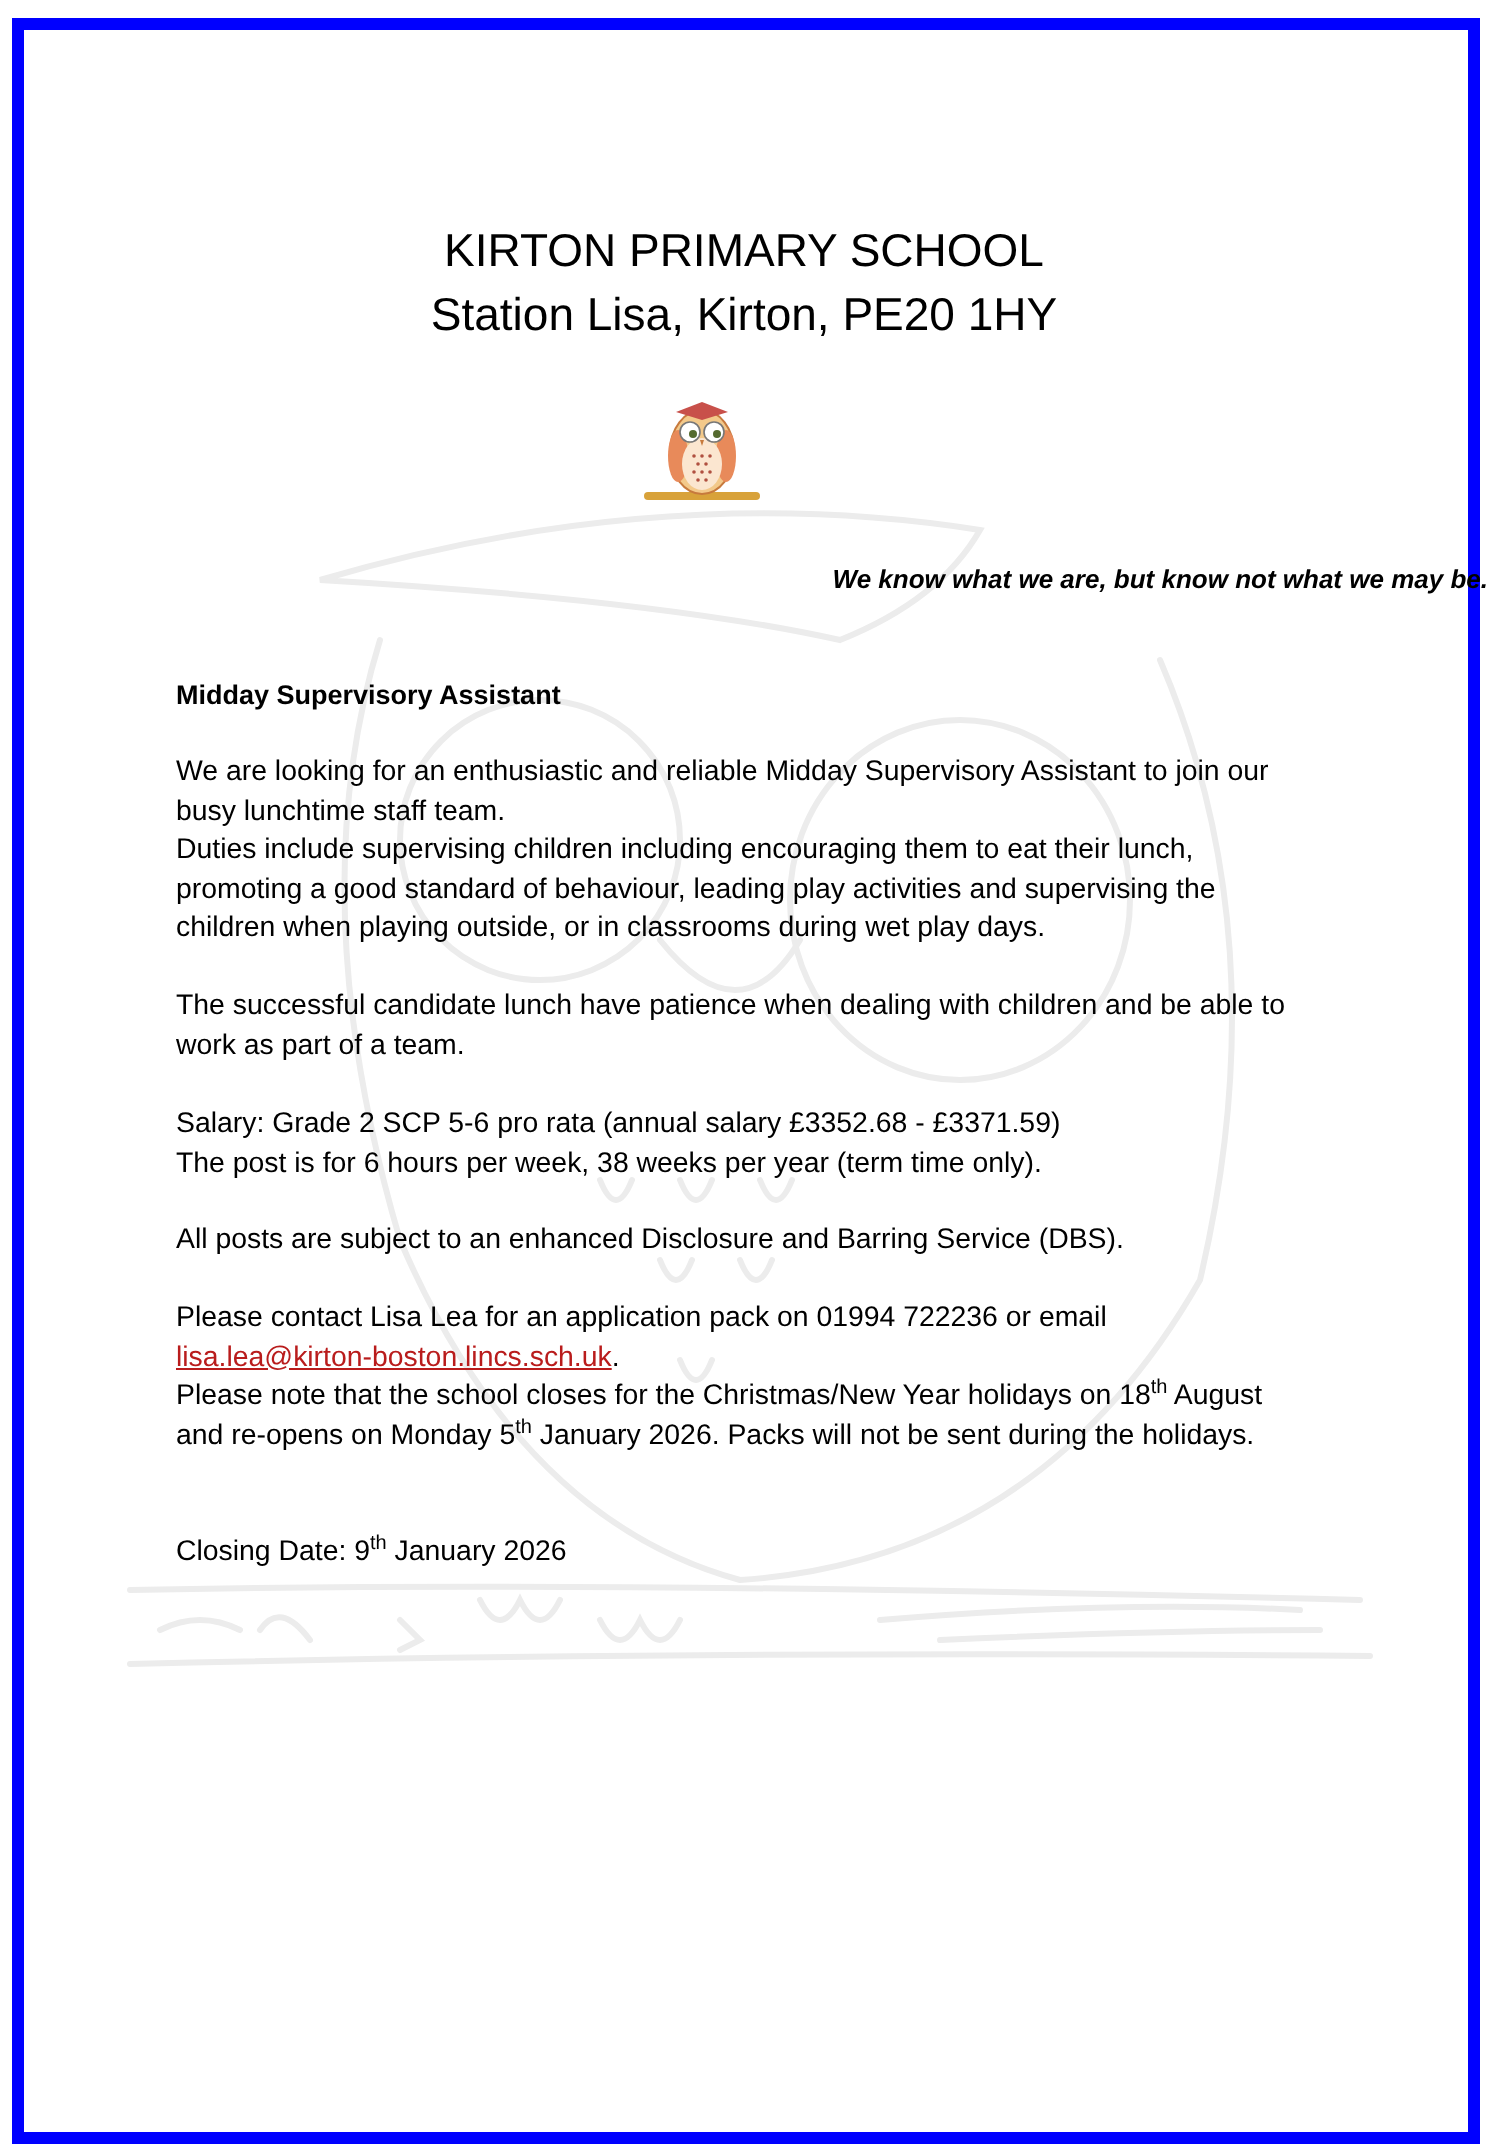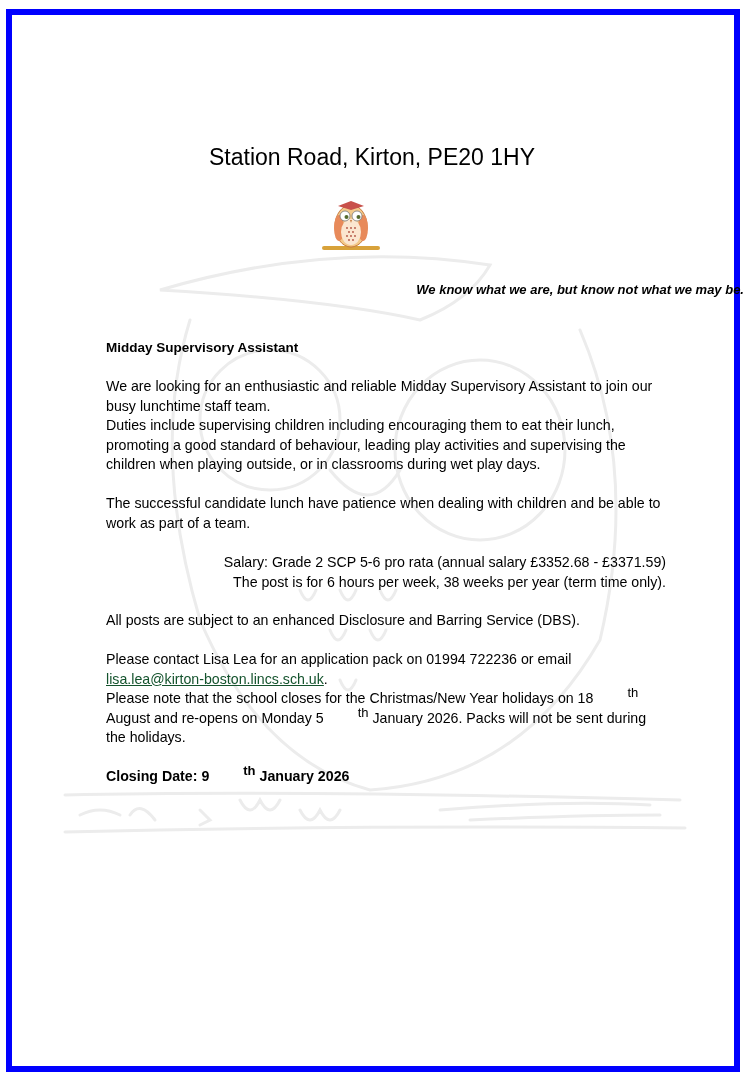--- a/index.html
+++ b/index.html
@@ -11,31 +11,31 @@
   .watermark { position: absolute; left: 0; top: 0; width: 744px; height: 1075px; pointer-events: none; }
   .content { position: absolute; left: 0; top: 0; width: 744px; height: 1075px;
     font-family: "Liberation Sans", sans-serif; color: #000; }
   .title { position: absolute; left: 0; width: 744px; text-align: center;
     font-size: 23px; line-height: 31px; }
   .title.l1 { top: 110px; }
   .title.l2 { top: 142px; }
   .logo { position: absolute; left: 318px; top: 196px; width: 66px; height: 60px; }
   .motto { position: absolute; left: 0; width: 744px; top: 282px; text-align: right;
     font-size: 13px; font-weight: bold; font-style: italic; }
-  .body-text { position: absolute; left: 94px; width: 560px; font-size: 14.2px; line-height: 19.5px; padding-left: 12px; }
+  .body-text { position: absolute; left: 76px; width: 560px; font-size: 14.2px; line-height: 19.5px; padding-left: 12px; }
   .body-text p { margin: 0; }
   .job-title { top: 338px; font-weight: bold; font-size: 13.5px; }
   .para1 { top: 377px; }
   .para2 { top: 494px; }
-  .para3 { top: 553px; text-align: right; }
+  .para3 { top: 553px; }
   .para4 { top: 611px; }
   .para5 { top: 650px; }
-  .para6 { top: 767px; font-weight: bold; }
-  a.email { color: #14532d; text-decoration: underline; margin-top: 36px; }
-  sup { font-size: 13px; line-height: 0; vertical-align: super; margin-left: 34px; }
+  .para6 { top: 767px; }
+  a.email { color: #b91c1c; text-decoration: underline; margin-top: 36px; }
+  sup { font-size: 10px; line-height: 0; vertical-align: super; }
 </style>
 </head>
 <body>
 
 <div class="frame"></div>
 
 <svg class="watermark" viewBox="0 0 744 1075">
   <g fill="none" stroke="#ececec" stroke-width="3" stroke-linecap="round">
     <path d="M160 290 Q330 240 490 265 Q470 300 420 320 Q330 300 160 290 Z"></path>
     <path d="M190 320 Q150 450 200 620 Q260 760 370 790 Q520 780 600 640 Q640 470 580 330"></path>
@@ -45,21 +45,22 @@
     <path d="M300 590 q8 20 16 0 M340 590 q8 20 16 0 M380 590 q8 20 16 0 M330 630 q8 20 16 0 M370 630 q8 20 16 0 M340 680 q8 20 16 0"></path>
     <path d="M240 800 q10 20 20 0 q10 20 20 0 M300 810 q10 20 20 0 q10 20 20 0"></path>
     <path d="M65 795 Q300 790 680 800"></path>
     <path d="M65 832 Q350 825 685 828"></path>
     <path d="M80 815 q20 -10 40 0 M130 815 q10 -15 25 5 M200 810 l10 10 l-10 5"></path>
     <path d="M440 810 Q560 800 650 805 M470 820 Q580 815 660 815"></path>
   </g>
 </svg>
 
 <div class="content">
-  <div class="title l2">Station Road, Kirton, PE20 1HY</div>
+  <div class="title l1">KIRTON PRIMARY SCHOOL</div>
+  <div class="title l2">Station Lisa, Kirton, PE20 1HY</div>
 
   <svg class="logo" viewBox="0 0 66 60">
     <rect x="4" y="50" width="58" height="4" rx="2" fill="#d8a23a"></rect>
     <ellipse cx="33" cy="30" rx="16" ry="21" fill="#f3c98a" stroke="#c77a3d" stroke-width="1"></ellipse>
     <ellipse cx="21" cy="32" rx="5" ry="13" fill="#e88a5a"></ellipse>
     <ellipse cx="45" cy="32" rx="5" ry="13" fill="#e88a5a"></ellipse>
     <ellipse cx="33" cy="36" rx="10" ry="13" fill="#fbe6d0"></ellipse>
     <g fill="#b05040">
       <circle cx="29" cy="32" r="0.9"></circle>
         <circle cx="33" cy="32" r="0.9"></circle>

